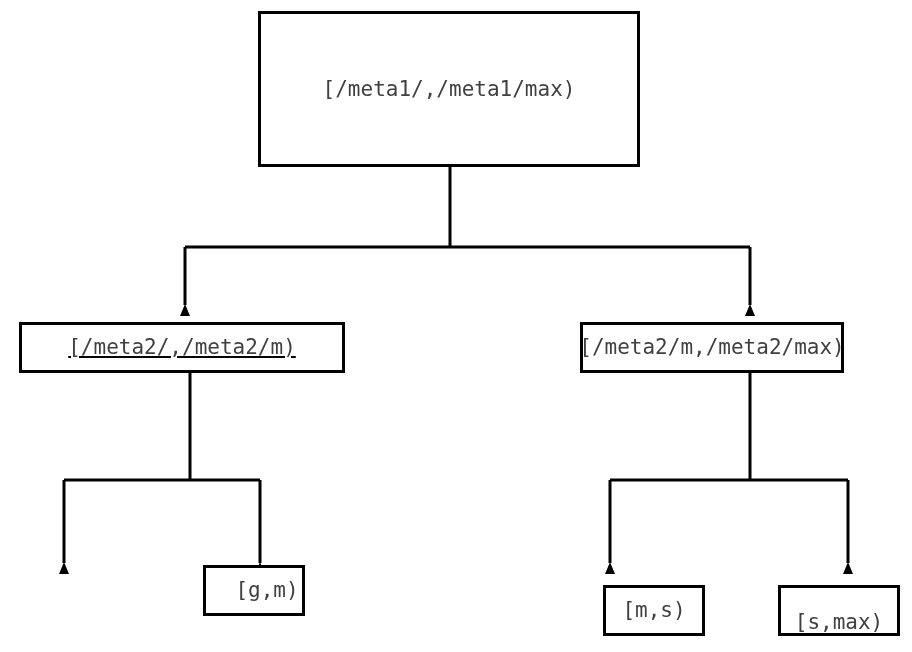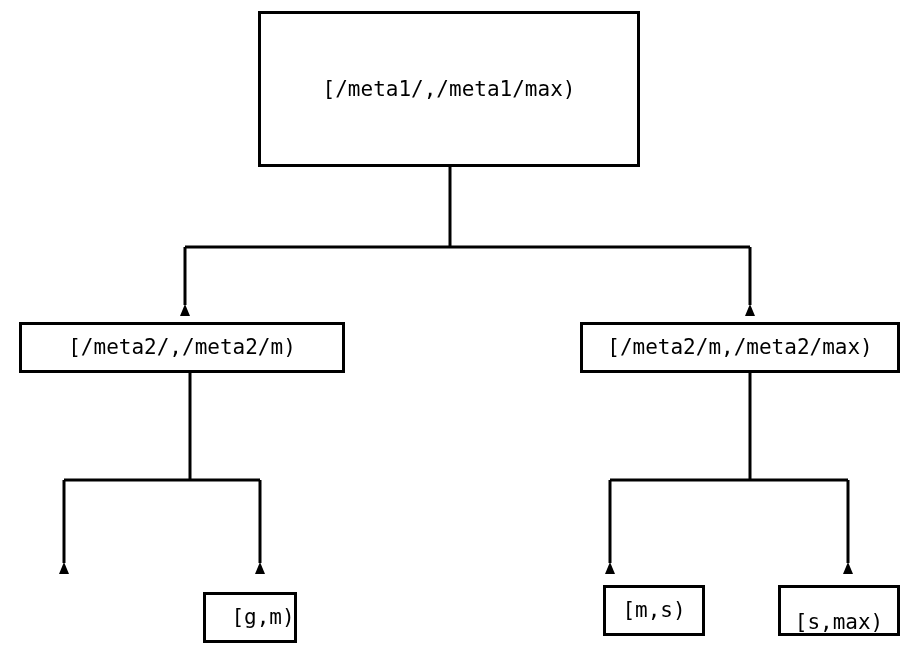--- a/index.html
+++ b/index.html
@@ -33,21 +33,21 @@
     align-items: center;
     justify-content: center;
     text-align: center;
     color: #000000;
     line-height: 1;
     white-space: pre;
   }
   .node-label {
     display: block;
     font-family: "DejaVu Sans Mono", "Liberation Mono", monospace;
-    color: #000000;
+    color: #404040;
     white-space: pre;
   }
   .level-root .node-label { font-size: 21px; letter-spacing: 0px; }
   .level-mid  .node-label { font-size: 21px; letter-spacing: 0px; }
   .level-leaf .node-label { font-size: 21px; letter-spacing: 0px; }
 </style>
 </head>
 <body>
 
 <div id="canvas">
@@ -84,30 +84,30 @@
       <path d="M 848 480 L 848 549" stroke="#000000" stroke-width="3" fill="none"></path>
       <path d="M 610 549 L 610 563" stroke="#000000" stroke-width="3" fill="none" marker-end="url(#arrow)"></path>
       <path d="M 848 549 L 848 563" stroke="#000000" stroke-width="3" fill="none" marker-end="url(#arrow)"></path>
     </g>
   </svg>
 
   <div class="node level-root" style="left:258px; top:11px; width:382px; height:156px;">
     <span class="node-label">[/meta1/,/meta1/max)</span>
   </div>
 
-  <div class="node level-mid" style="left:19px; top:322px; width:326px; height:51px;">
+  <div class="node level-mid" style="left:19px; top:322px; width:326px; height:51px;text-decoration:underline;">
     <span class="node-label">[/meta2/,/meta2/m)</span>
   </div>
 
-  <div class="node level-mid" style="left:580px; top:322px; width:320px; height:51px;">
+  <div class="node level-mid" style="left:580px; top:322px; width:264px; height:51px;">
     <span class="node-label">[/meta2/m,/meta2/max)</span>
   </div>
 
 
-  <div class="node level-leaf" style="left:203px; top:592px; width:94px; height:51px;padding-left:26px;">
+  <div class="node level-leaf" style="left:203px; top:565px; width:102px; height:51px;padding-left:26px;">
     <span class="node-label">[g,m)</span>
   </div>
 
   <div class="node level-leaf" style="left:571px; top:585px; width:102px; height:51px;margin-left:32px;">
     <span class="node-label">[m,s)</span>
   </div>
 
   <div class="node level-leaf" style="left:778px; top:585px; width:122px; height:51px;align-items:flex-end;">
     <span class="node-label">[s,max)</span>
   </div>

